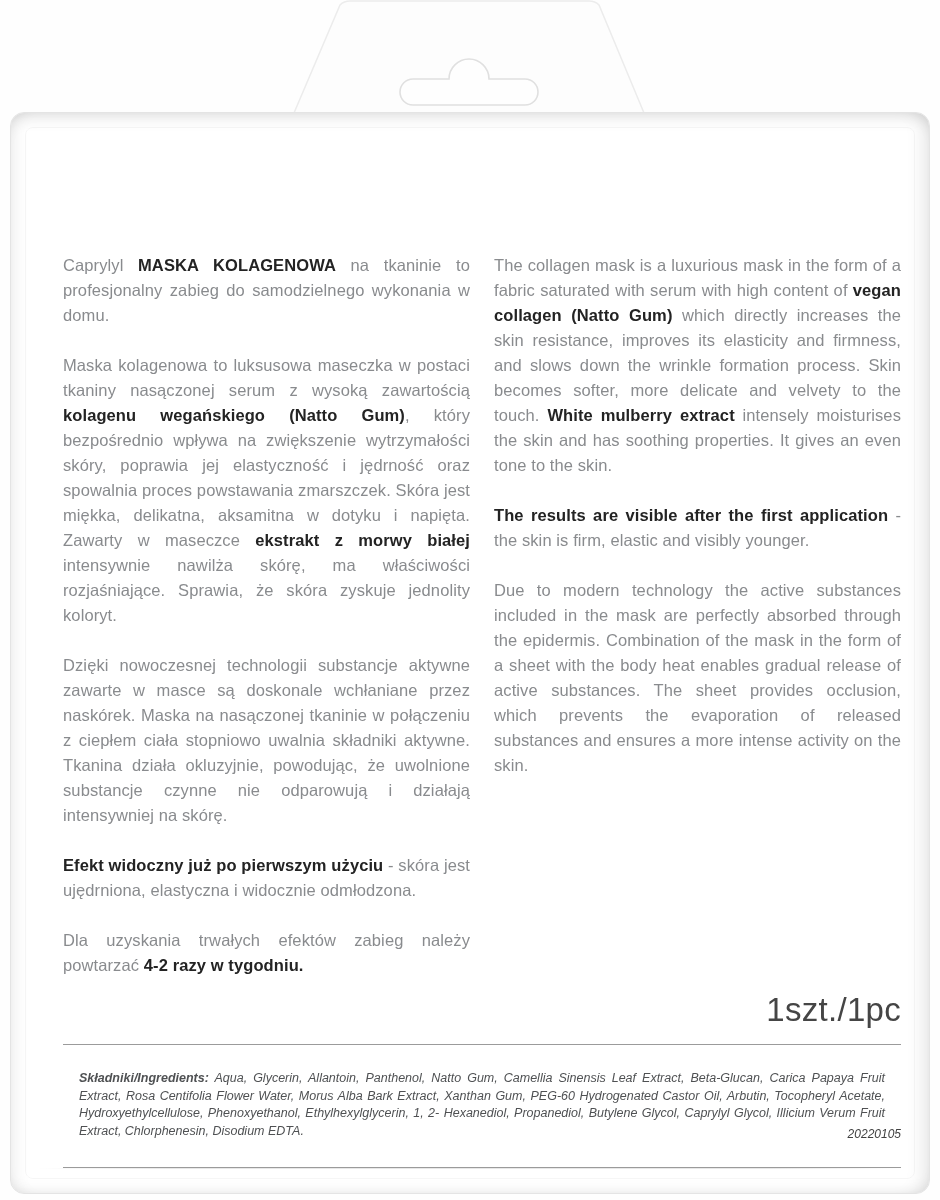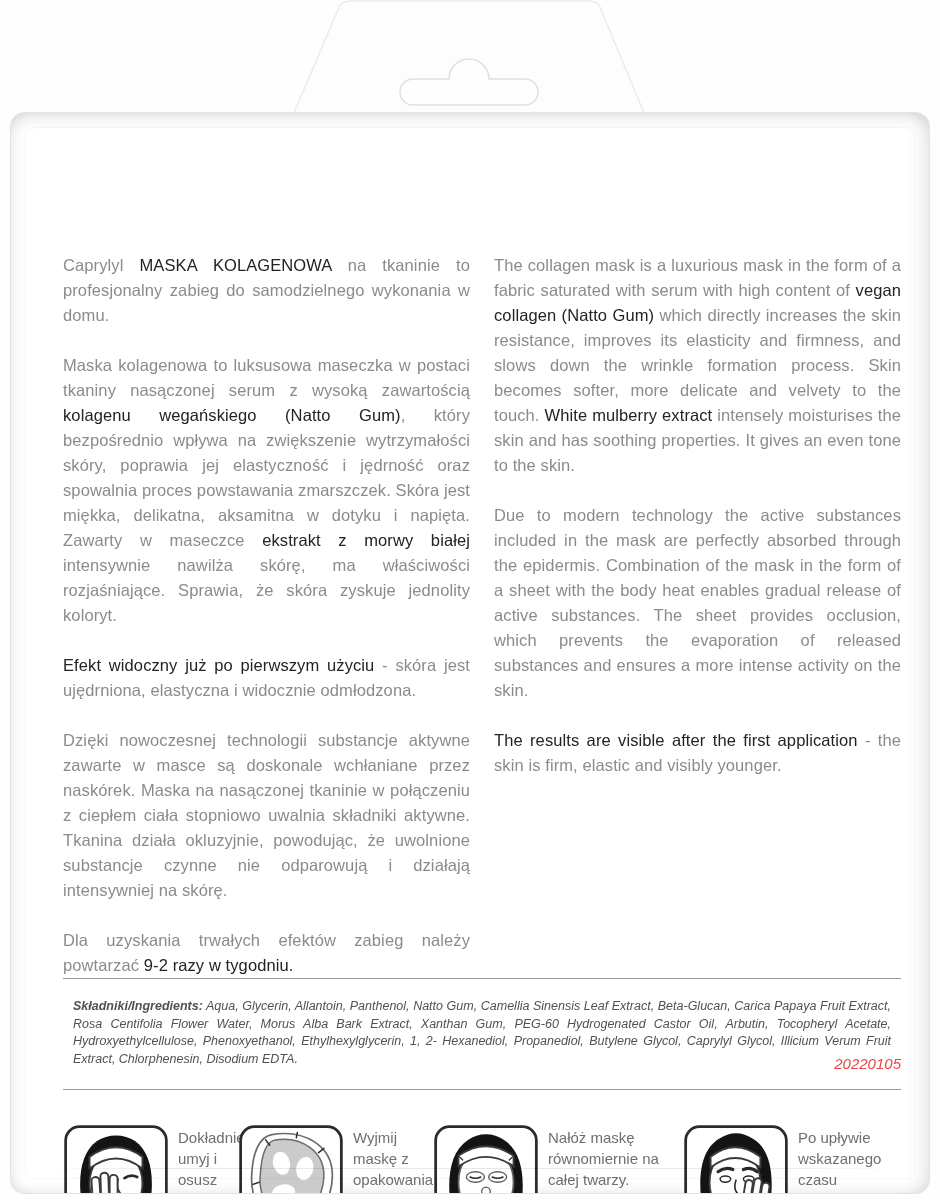--- a/index.html
+++ b/index.html
@@ -31,38 +31,38 @@
     background:linear-gradient(90deg,rgba(0,0,0,0) 0%,rgba(0,0,0,0.09) 15%,rgba(0,0,0,0.09) 85%,rgba(0,0,0,0) 100%);
   }
   
   .content{position:absolute;left:52px;top:140px;width:838px;}
   .columns{display:grid;grid-template-columns:1fr 1fr;column-gap:24px;}
   p.para{
     margin:0 0 25px 0;font-size:16.5px;line-height:25px;color:#898b8e;
     text-align:justify;letter-spacing:0.1px;
   }
   p.para:last-child{margin-bottom:0;}
-  .para .b{color:#232323;font-weight:normal;}
+  .para .b{color:#232323;font-weight:bold;}
   .quantity{
     text-align:right;font-size:33px;line-height:36px;color:#454545;
     margin:14px 0 16px 0;letter-spacing:0.3px;
   }
   
   .ingredients{
     border-top:1px solid #9b9b9b;border-bottom:1px solid #9b9b9b;
     padding:9px 0 11px 0;position:relative;
   }
   .ingredients p{
-    margin:10px;font-style:italic;font-size:12.5px;line-height:17.5px;
+    margin:16px;font-style:italic;font-size:12.5px;line-height:17.5px;
     color:#4f5153;text-align:justify;
   }
   .ingredients .label{font-weight:bold;}
   .batch{
-    position:absolute;right:0;bottom:17px;font-style:italic;
-    font-size:15px;line-height:17.5px;color:#ef4444;background:#fff;padding-left:8px;
+    position:absolute;right:0;bottom:24px;font-style:italic;
+    font-size:12px;line-height:17.5px;color:#404040;background:#fff;padding-left:8px;
   }
   
   .steps{display:flex;margin-top:34px;align-items:flex-start;}
   .step{flex:0 0 auto;}
   .step-1{width:175px;}
   .step-2{width:195px;}
   .step-3{width:250px;}
   .step-4{width:218px;}
   .step-top{display:flex;gap:9px;}
   .icon-box{flex:0 0 auto;width:106px;height:106px;}
@@ -79,31 +79,32 @@
   <path d="M469,59 a20,20 0 0 0 -20,20 h-36 a13,13 0 0 0 -13,13 a13,13 0 0 0 13,13 h112 a13,13 0 0 0 13,-13 a13,13 0 0 0 -13,-13 h-36 a20,20 0 0 0 -20,-20 z" fill="#fefefe" stroke="#e0e0e0" stroke-width="1.6"></path>
 </svg>
 
 <div class="package">
   <div class="content">
 
     <div class="columns">
       <div>
         <p class="para"><span>Caprylyl </span><span class="b">MASKA KOLAGENOWA</span><span> na tkaninie to profesjonalny zabieg do samodzielnego wykonania w domu.</span></p>
         <p class="para"><span>Maska kolagenowa to luksusowa maseczka w postaci tkaniny nasączonej serum z wysoką zawartością </span><span class="b">kolagenu wegańskiego (Natto Gum)</span><span>, który bezpośrednio wpływa na zwiększenie wytrzymałości skóry, poprawia jej elastyczność i jędrność oraz spowalnia proces powstawania zmarszczek. Skóra jest miękka, delikatna, aksamitna w dotyku i napięta. Zawarty w maseczce </span><span class="b">ekstrakt z morwy białej</span><span> intensywnie nawilża skórę, ma właściwości rozjaśniające. Sprawia, że skóra zyskuje jednolity koloryt.</span></p>
+        <p class="para"><span>Dzięki nowoczesnej technologii substancje aktywne zawarte w masce są doskonale wchłaniane przez naskórek. Maska na nasączonej tkaninie w połączeniu z ciepłem ciała stopniowo uwalnia składniki aktywne. Tkanina działa okluzyjnie, powodując, że uwolnione substancje czynne nie odparowują i działają intensywniej na skórę.</span></p>
         <p class="para"><span class="b">Efekt widoczny już po pierwszym użyciu</span><span> - skóra jest ujędrniona, elastyczna i widocznie odmłodzona.</span></p>
-        <p class="para"><span>Dzięki nowoczesnej technologii substancje aktywne zawarte w masce są doskonale wchłaniane przez naskórek. Maska na nasączonej tkaninie w połączeniu z ciepłem ciała stopniowo uwalnia składniki aktywne. Tkanina działa okluzyjnie, powodując, że uwolnione substancje czynne nie odparowują i działają intensywniej na skórę.</span></p>
-        <p class="para"><span>Dla uzyskania trwałych efektów zabieg należy powtarzać </span><span class="b">9-2 razy w tygodniu.</span></p>
+        <p class="para"><span>Dla uzyskania trwałych efektów zabieg należy powtarzać </span><span class="b">4-2 razy w tygodniu.</span></p>
       </div>
       <div>
         <p class="para"><span>The collagen mask is a luxurious mask in the form of a fabric saturated with serum with high content of </span><span class="b">vegan collagen (Natto Gum)</span><span> which directly increases the skin resistance, improves its elasticity and firmness, and slows down the wrinkle formation process. Skin becomes softer, more delicate and velvety to the touch. </span><span class="b">White mulberry extract</span><span> intensely moisturises the skin and has soothing properties. It gives an even tone to the skin.</span></p>
+        <p class="para"><span class="b">The results are visible after the first application</span><span> - the skin is firm, elastic and visibly younger.</span></p>
         <p class="para"><span>Due to modern technology the active substances included in the mask are perfectly absorbed through the epidermis. Combination of the mask in the form of a sheet with the body heat enables gradual release of active substances. The sheet provides occlusion, which prevents the evaporation of released substances and ensures a more intense activity on the skin.</span></p>
-        <p class="para"><span class="b">The results are visible after the first application</span><span> - the skin is firm, elastic and visibly younger.</span></p>
       </div>
     </div>
 
+    <div class="quantity">1szt./1pc</div>
 
     <div class="ingredients">
       <p><span class="label">Składniki/Ingredients:</span><span> Aqua, Glycerin, Allantoin, Panthenol, Natto Gum, Camellia Sinensis Leaf Extract, Beta-Glucan, Carica Papaya Fruit Extract, Rosa Centifolia Flower Water, Morus Alba Bark Extract, Xanthan Gum, PEG-60 Hydrogenated Castor Oil, Arbutin, Tocopheryl Acetate, Hydroxyethylcellulose, Phenoxyethanol, Ethylhexylglycerin, 1, 2- Hexanediol, Propanediol, Butylene Glycol, Caprylyl Glycol, Illicium Verum Fruit Extract, Chlorphenesin, Disodium EDTA.</span></p>
       <span class="batch">20220105</span>
     </div>
 
     <div class="steps">
 
       <div class="step step-1">
         <div class="step-top">

